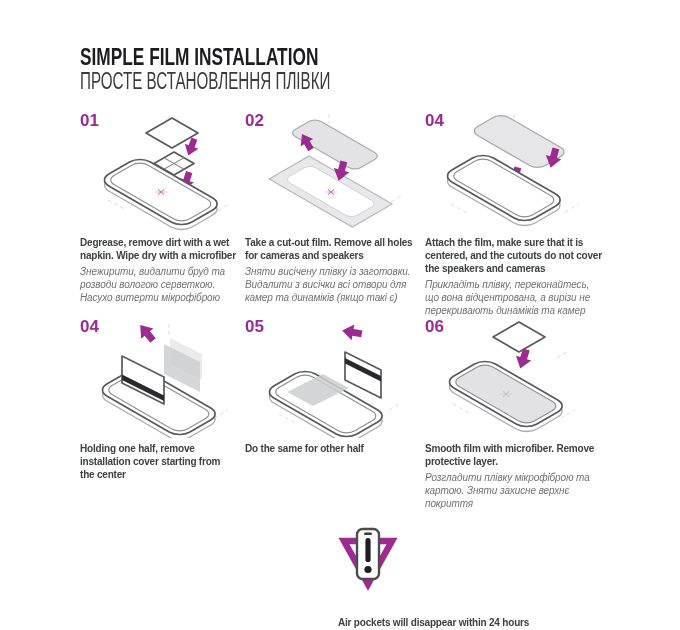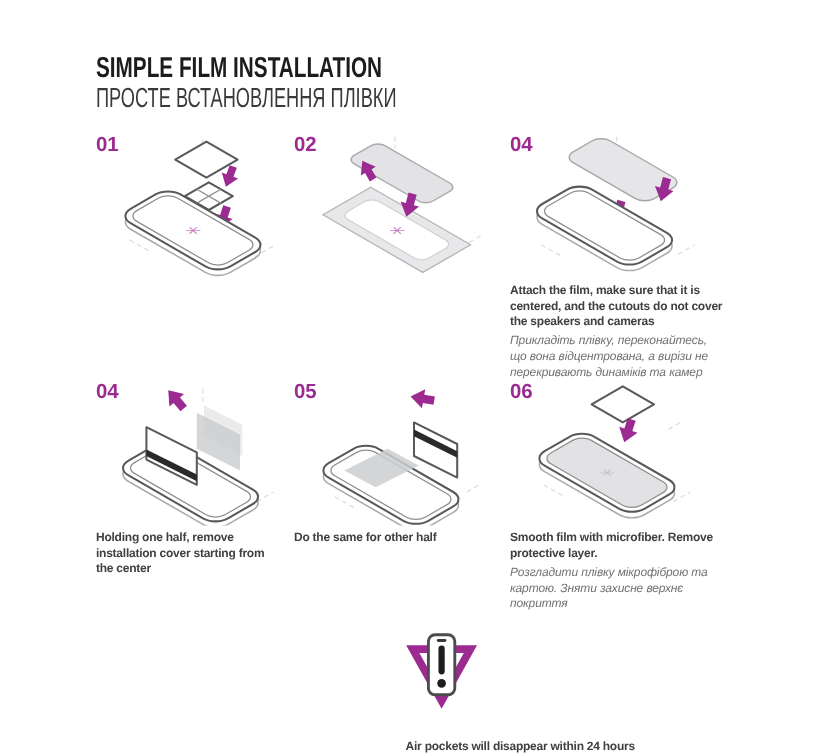--- a/index.html
+++ b/index.html
@@ -70,20 +70,24 @@
             <g transform="matrix(0.866,0.5,-0.866,0.5,46,44)">
               <rect class="oln" x="0" y="0" width="96" height="48" rx="12" vector-effect="non-scaling-stroke"></rect>
               <rect class="thin" x="4.5" y="4.5" width="87" height="39" rx="9" vector-effect="non-scaling-stroke"></rect>
               </g>
             <g class="ast" transform="translate(67,80) scale(1,0.55)">
               <path d="M-6,0 H6 M-3,-5 L3,5 M3,-5 L-3,5"></path>
               </g>
           </g>
         </svg>
       </div>
+      <div class="texts">
+        <p class="en">Degrease, remove dirt with a wet napkin. Wipe dry with a microfiber</p>
+        <p class="uk">Знежирити, видалити бруд та розводи вологою серветкою. Насухо витерти мікрофіброю</p>
+      </div>
     </section>
 
     <section class="step c2">
       <div class="num">02</div>
       <div class="illu">
         <svg viewBox="0 0 150 120">
           <path class="guide" d="M70,2 l0,10 M12,66 l14,8 M132,90 l12,-7"></path>
           <g transform="matrix(0.866,0.5,-0.866,0.5,50,44)">
             <rect x="0" y="0" width="96" height="46" fill="#e8e8ea" stroke="#b5b6b8" stroke-width="1.1" vector-effect="non-scaling-stroke"></rect>
             <rect x="9" y="8" width="78" height="30" rx="7" fill="#ffffff" stroke="#cfd0d2" stroke-width="1" vector-effect="non-scaling-stroke"></rect>
@@ -94,20 +98,24 @@
           <g transform="translate(47,29) rotate(150) scale(0.9)">
             <path class="arw" d="M-3.5,-11 L3.5,-11 L3.5,-2 L8,-2 L0,9 L-8,-2 L-3.5,-2 Z"></path>
             </g>
           <g transform="translate(82,60) rotate(15)">
             <path class="arw" d="M-3.5,-11 L3.5,-11 L3.5,-2 L8,-2 L0,9 L-8,-2 L-3.5,-2 Z"></path>
             </g>
           <g class="ast" transform="translate(72,80) scale(1,0.55)">
             <path d="M-6,0 H6 M-3,-5 L3,5 M3,-5 L-3,5"></path>
             </g>
         </svg>
+      </div>
+      <div class="texts">
+        <p class="en">Take a cut-out film. Remove all holes for cameras and speakers</p>
+        <p class="uk">Зняти висічену плівку із заготовки. Видалити з висічки всі отвори для камер та динаміків (якщо такі є)</p>
       </div>
     </section>
 
     <section class="step c3">
       <div class="num">04</div>
       <div class="illu">
         <svg viewBox="0 0 150 120">
           <path class="guide" d="M75,2 l0,9 M12,92 l16,9 M126,100 l14,-8"></path>
           <g transform="matrix(0.866,0.5,-0.866,0.5,62,1)">
             <rect x="0" y="0" width="78" height="36" rx="9" fill="#e6e6e8" stroke="#a5a6a8" stroke-width="1.2" vector-effect="non-scaling-stroke"></rect>

